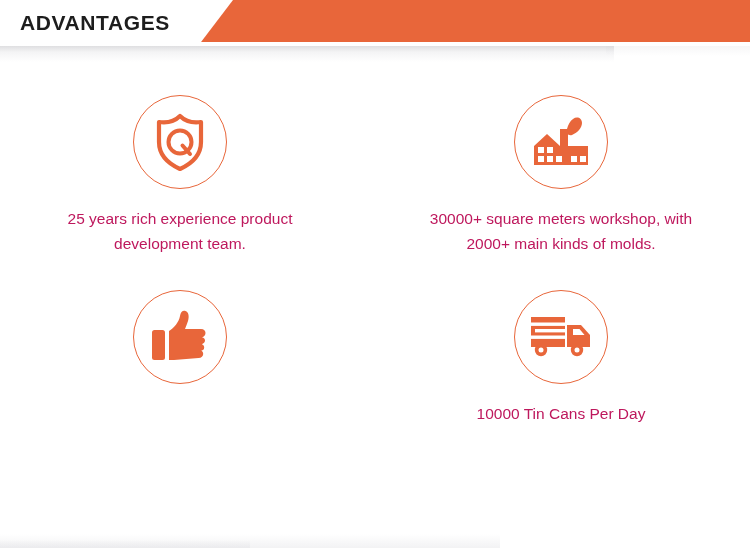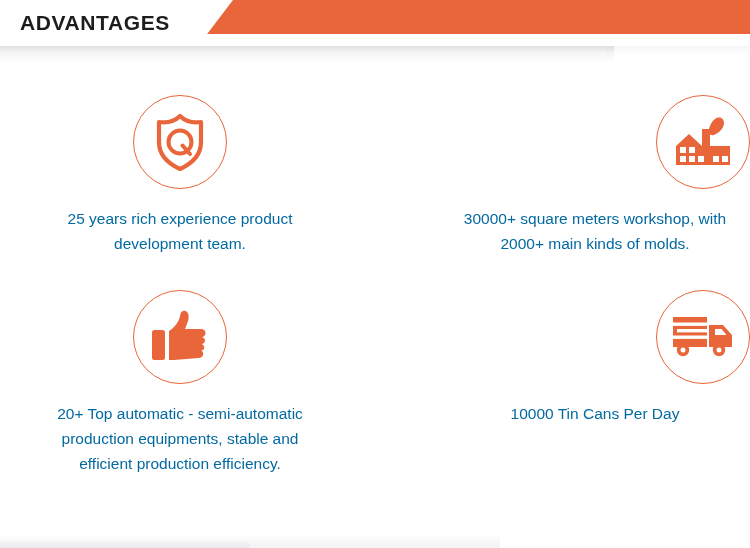--- a/index.html
+++ b/index.html
@@ -14,21 +14,21 @@
     overflow: hidden;
     position: relative;
   }
 
   
   .header {
     position: absolute;
     left: 0;
     top: 0;
     width: 750px;
-    height: 34px;
+    height: 42px;
     background: #ffffff;
     overflow: hidden;
     text-align: right;
   }
   .header-orange {
     position: absolute;
     left: 0;
     top: 0;
     width: 750px;
     height: 46px;
@@ -80,21 +80,20 @@
   .feature {
     position: relative;
     display: flex;
     flex-direction: column;
     align-items: center;
     padding-top: 33px;
     box-sizing: border-box;
   }
   .feature.col-right {
     padding-left: 12px;
-    align-items: flex-end;
   }
 
   .icon-circle {
     width: 94px;
     height: 94px;
     border-radius: 50%;
     border: 1px solid #e8663a;
     box-sizing: border-box;
     display: flex;
     align-items: center;
@@ -104,21 +103,21 @@
   .icon-circle svg {
     display: block;
   }
 
   .feature-text {
     margin-top: 17px;
     width: 290px;
     text-align: center;
     font-size: 15.5px;
     line-height: 25px;
-    color: #0369a1;
+    color: #be185d;
   }
   .feature.col-right .feature-text {
     width: 310px;
   }
 
   
   .bottom-fade {
     position: absolute;
     left: 0;
     bottom: 0;
@@ -185,21 +184,20 @@
 
   <div class="feature col-left">
     <div class="icon-circle">
       <span>
         <svg width="60" height="58" viewBox="0 0 60 58" fill="none">
           <rect x="2" y="22" width="13" height="30" rx="2.5" fill="#e8663a"></rect>
           <path d="M19 52 L19 23 C24 20, 29 14, 30 8 C30.6 3.8, 33 2, 35.5 3 C38.5 4.2, 39.5 8, 38 13 C37.2 15.8, 36 18.5, 35 21 L51 21 C54 21, 55.5 23, 55.5 25 C55.5 27, 54 28.8, 52 29.2 C54 29.6, 55 31, 55 32.6 C55 34.4, 53.6 35.8, 51.8 36.2 C53.4 36.7, 54.2 38, 54.2 39.5 C54.2 41.2, 53 42.4, 51.2 42.8 C52.6 43.4, 53.2 44.6, 53.2 46 C53.2 48.2, 51.4 50, 48.6 50 L24 52 Z" fill="#e8663a"></path>
         </svg>
       </span>
     </div>
-    <div class="feature-text">20+ Top automatic - semi-automatic production equipments, stable and efficient production efficiency.</div>
   </div>
 
   <div class="feature col-right">
     <div class="icon-circle">
       <span>
         <svg width="64" height="48" viewBox="0 0 64 48" fill="none">
           <path d="M2 4 L36 4 L36 34 L2 34 Z" fill="#e8663a"></path>
           <rect x="2" y="9.5" width="34" height="3.4" fill="#ffffff"></rect>
           <rect x="6" y="16" width="30" height="3.4" fill="#ffffff"></rect>
           <rect x="2" y="22.5" width="34" height="3.4" fill="#ffffff"></rect>

